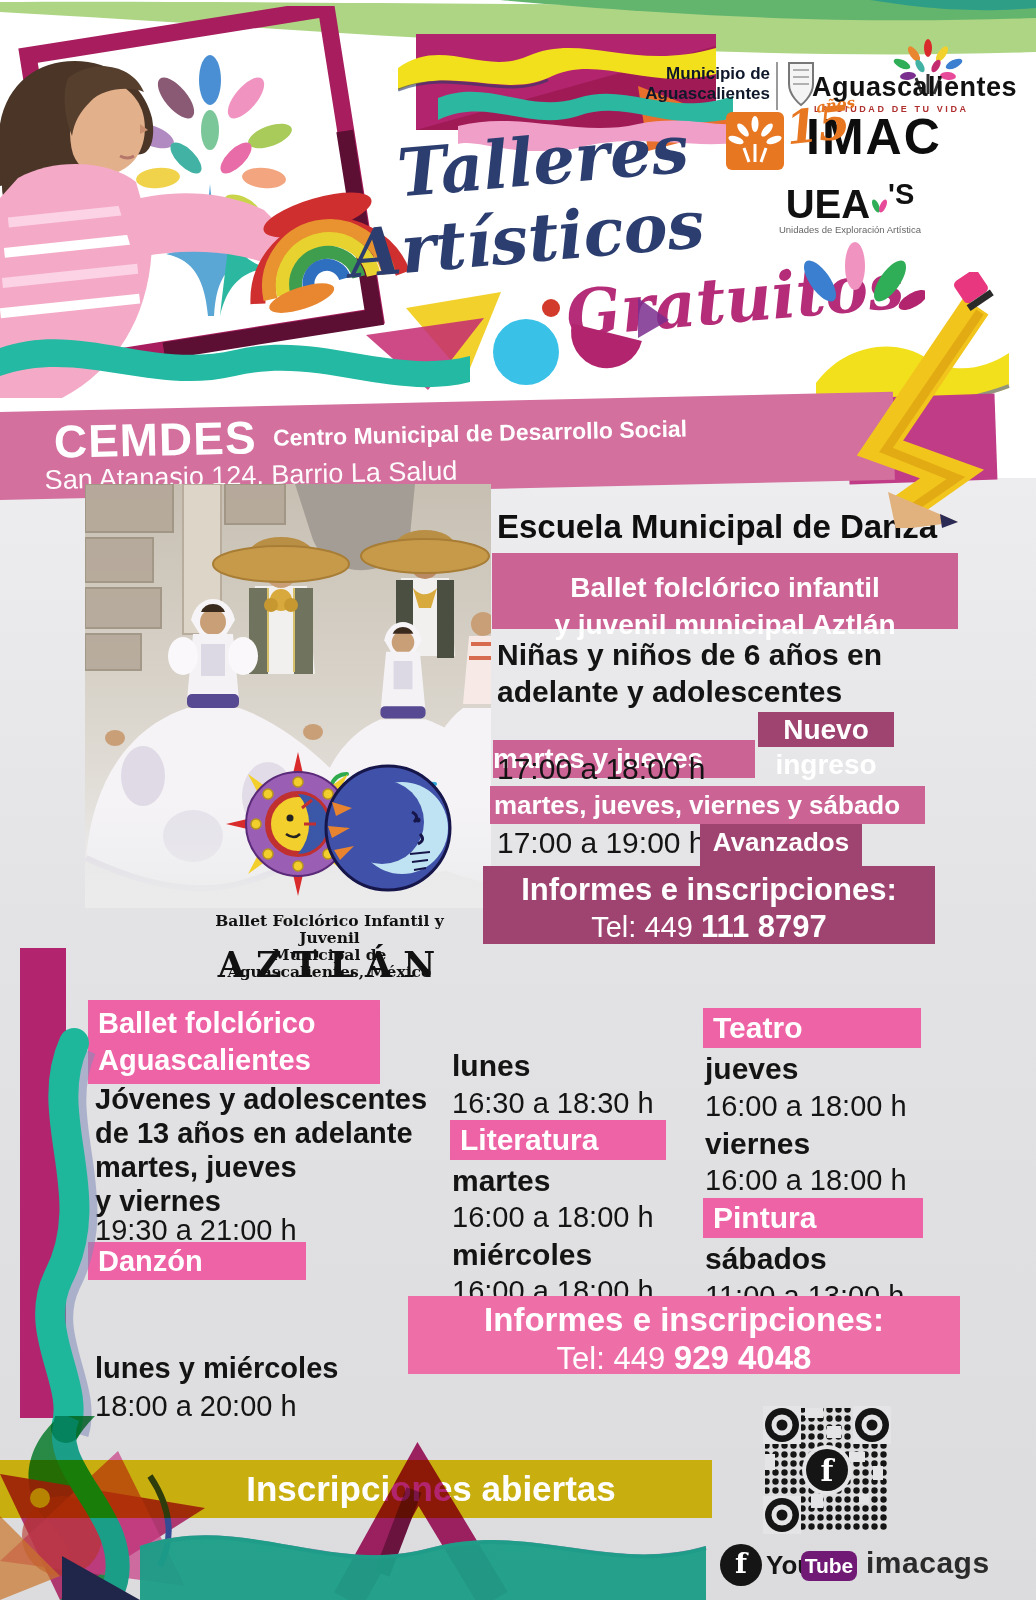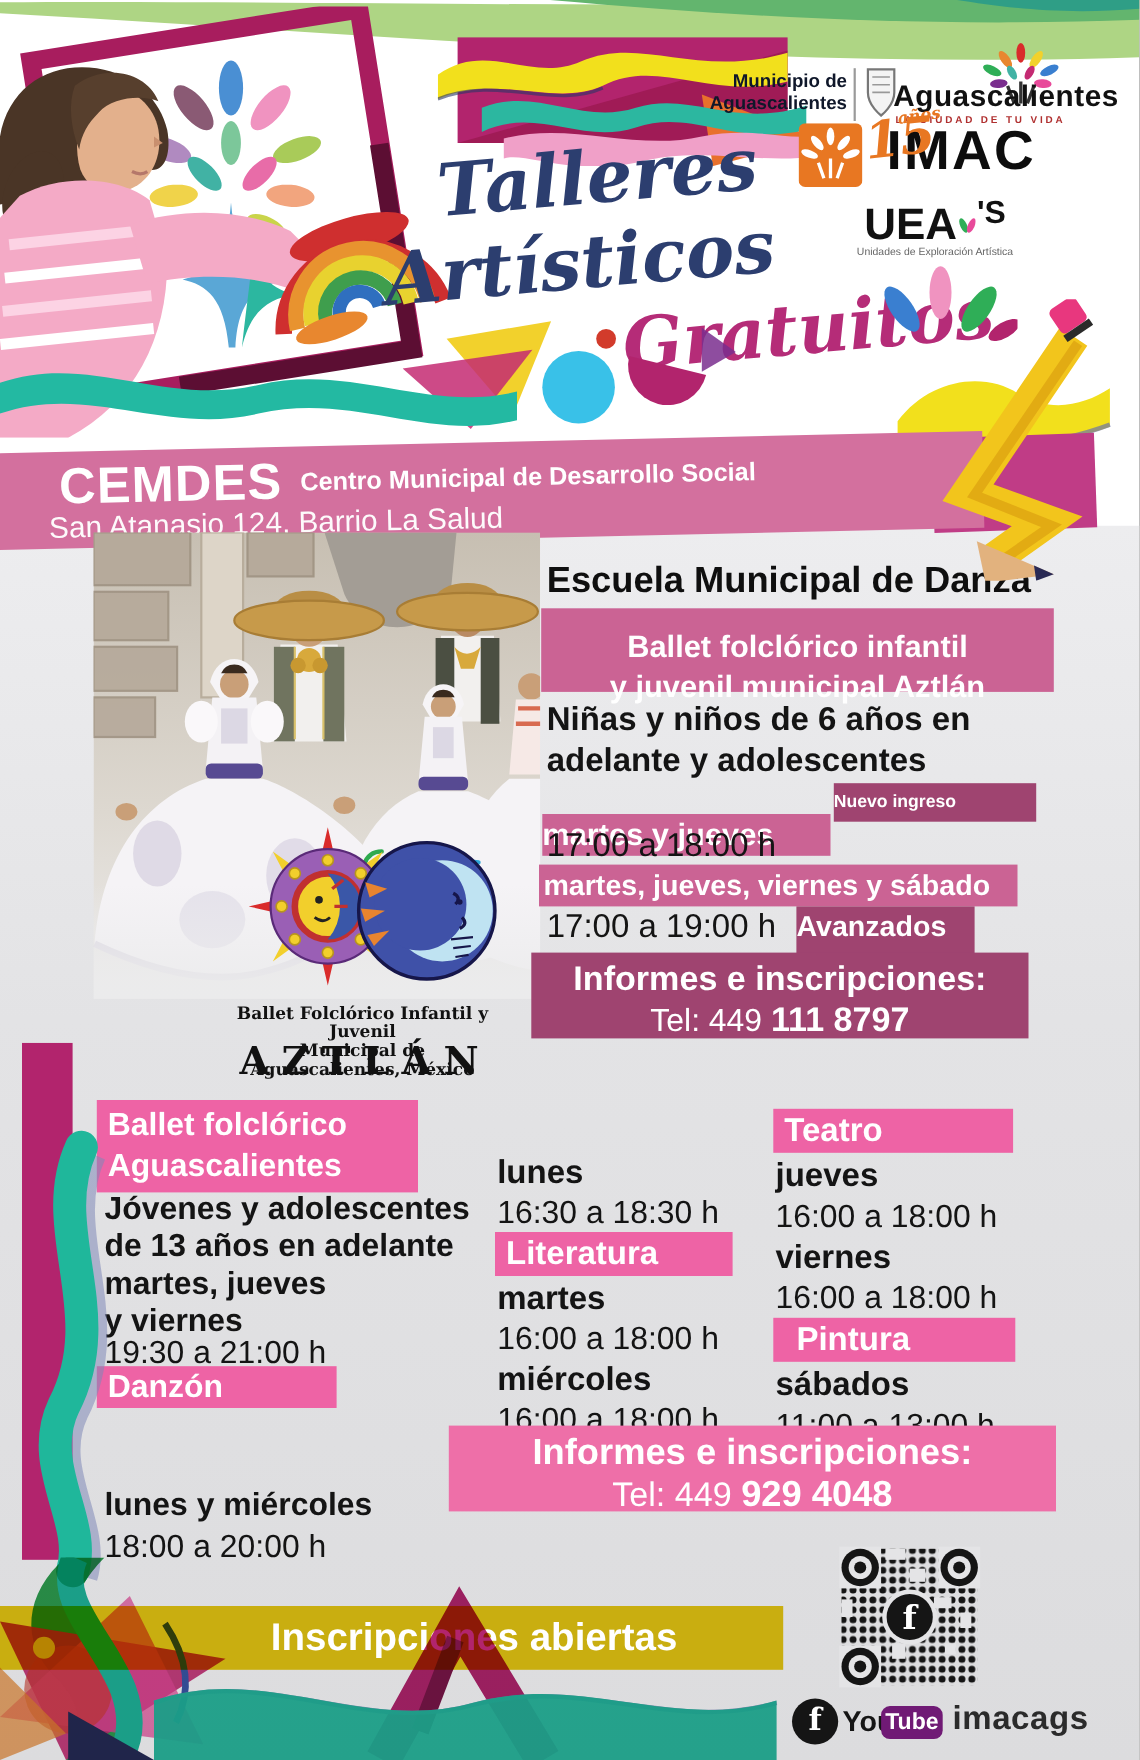--- a/index.html
+++ b/index.html
@@ -356,25 +356,25 @@
     <div>Municipal de Aguascalientes, México</div>
   </div>
   <div class="abs aztname" style="left:198px;top:944px;width:268px;z-index:3;">AZTLÁN</div>
 
   <div class="abs schooltitle" style="left:497px;top:508px;width:462px;">Escuela Municipal de Danza</div>
   <div class="abs rosebanner ml" style="left:492px;top:553px;width:466px;height:76px;font-size:28px;line-height:37px;text-align:center;padding-top:16px;box-sizing:border-box;">Ballet folclórico infantil
 y juvenil municipal Aztlán</div>
   <div class="abs body-txt ml" style="left:497px;top:636px;font-size:30px;line-height:37px;font-weight:600;">Niñas y niños de 6 años en
 adelante y adolescentes</div>
   <div class="abs rosebanner" style="left:493px;top:740px;width:262px;height:38px;font-size:28px;line-height:38px;box-sizing:border-box;">martes y jueves</div>
-  <div class="abs plum" style="left:758px;top:712px;width:184px;height:35px;font-size:16px;line-height:35px;text-align:left;font-weight:600;">Nuevo ingreso</div>
+  <div class="abs plum" style="left:758px;top:712px;width:136px;height:35px;font-size:28px;line-height:35px;text-align:center;font-weight:600;">Nuevo ingreso</div>
   <div class="abs time-txt" style="left:497px;top:752px;font-size:30px;">17:00 a 18:00 h</div>
   <div class="abs rosebanner" style="left:490px;top:786px;width:435px;height:38px;font-size:26px;line-height:38px;padding-left:4px;box-sizing:border-box;">martes, jueves, viernes y sábado</div>
   <div class="abs time-txt" style="left:497px;top:826px;font-size:30px;">17:00 a 19:00 h</div>
-  <div class="abs plum" style="left:700px;top:824px;width:162px;height:48px;font-size:26px;line-height:36px;text-align:left;font-weight:600;margin-left:24px;">Avanzados</div>
+  <div class="abs plum" style="left:700px;top:824px;width:162px;height:48px;font-size:26px;line-height:36px;text-align:center;font-weight:600;">Avanzados</div>
   <div class="abs plum contactbox" style="left:483px;top:866px;width:452px;height:78px;">
     <div style="font-size:31px;font-weight:700;margin-top:6px;">Informes e inscripciones:</div>
     <div style="font-size:29px;margin-top:1px;">
       <span style="font-weight:400;">Tel: 449</span>
       <span style="font-weight:800;font-size:31px;">111 8797</span>
     </div>
   </div>
 
   <div class="abs pinktag ml" style="left:88px;top:1000px;width:292px;font-size:29px;line-height:37px;padding:5px 0 5px 10px;box-sizing:border-box;">Ballet folclórico
 Aguascalientes</div>
@@ -393,21 +393,21 @@
   <div class="abs body-txt" style="left:452px;top:1164px;font-size:30px;">martes</div>
   <div class="abs time-txt" style="left:452px;top:1201px;font-size:29px;">16:00 a 18:00 h</div>
   <div class="abs body-txt" style="left:452px;top:1238px;font-size:30px;">miércoles</div>
   <div class="abs time-txt" style="left:452px;top:1275px;font-size:29px;">16:00 a 18:00 h</div>
 
   <div class="abs pinktag" style="left:703px;top:1008px;width:218px;height:40px;font-size:30px;line-height:40px;padding-left:10px;box-sizing:border-box;">Teatro</div>
   <div class="abs body-txt" style="left:705px;top:1052px;font-size:30px;">jueves</div>
   <div class="abs time-txt" style="left:705px;top:1090px;font-size:29px;">16:00 a 18:00 h</div>
   <div class="abs body-txt" style="left:705px;top:1127px;font-size:30px;">viernes</div>
   <div class="abs time-txt" style="left:705px;top:1164px;font-size:29px;">16:00 a 18:00 h</div>
-  <div class="abs pinktag" style="left:703px;top:1198px;width:220px;height:40px;font-size:30px;line-height:40px;padding-left:21px;box-sizing:border-box;">Pintura</div>
+  <div class="abs pinktag" style="left:703px;top:1198px;width:220px;height:40px;font-size:30px;line-height:40px;padding-left:10px;box-sizing:border-box;">Pintura</div>
   <div class="abs body-txt" style="left:705px;top:1242px;font-size:30px;">sábados</div>
   <div class="abs time-txt" style="left:705px;top:1280px;font-size:29px;">11:00 a 13:00 h</div>
 
   <div class="abs contactbox" style="left:408px;top:1296px;width:552px;height:78px;background:#ee6fa8;z-index:2;">
     <div style="font-size:33px;font-weight:700;margin-top:5px;">Informes e inscripciones:</div>
     <div style="font-size:31px;">
       <span style="font-weight:400;">Tel: 449</span>
       <span style="font-weight:800;font-size:33px;">929 4048</span>
     </div>
   </div>

